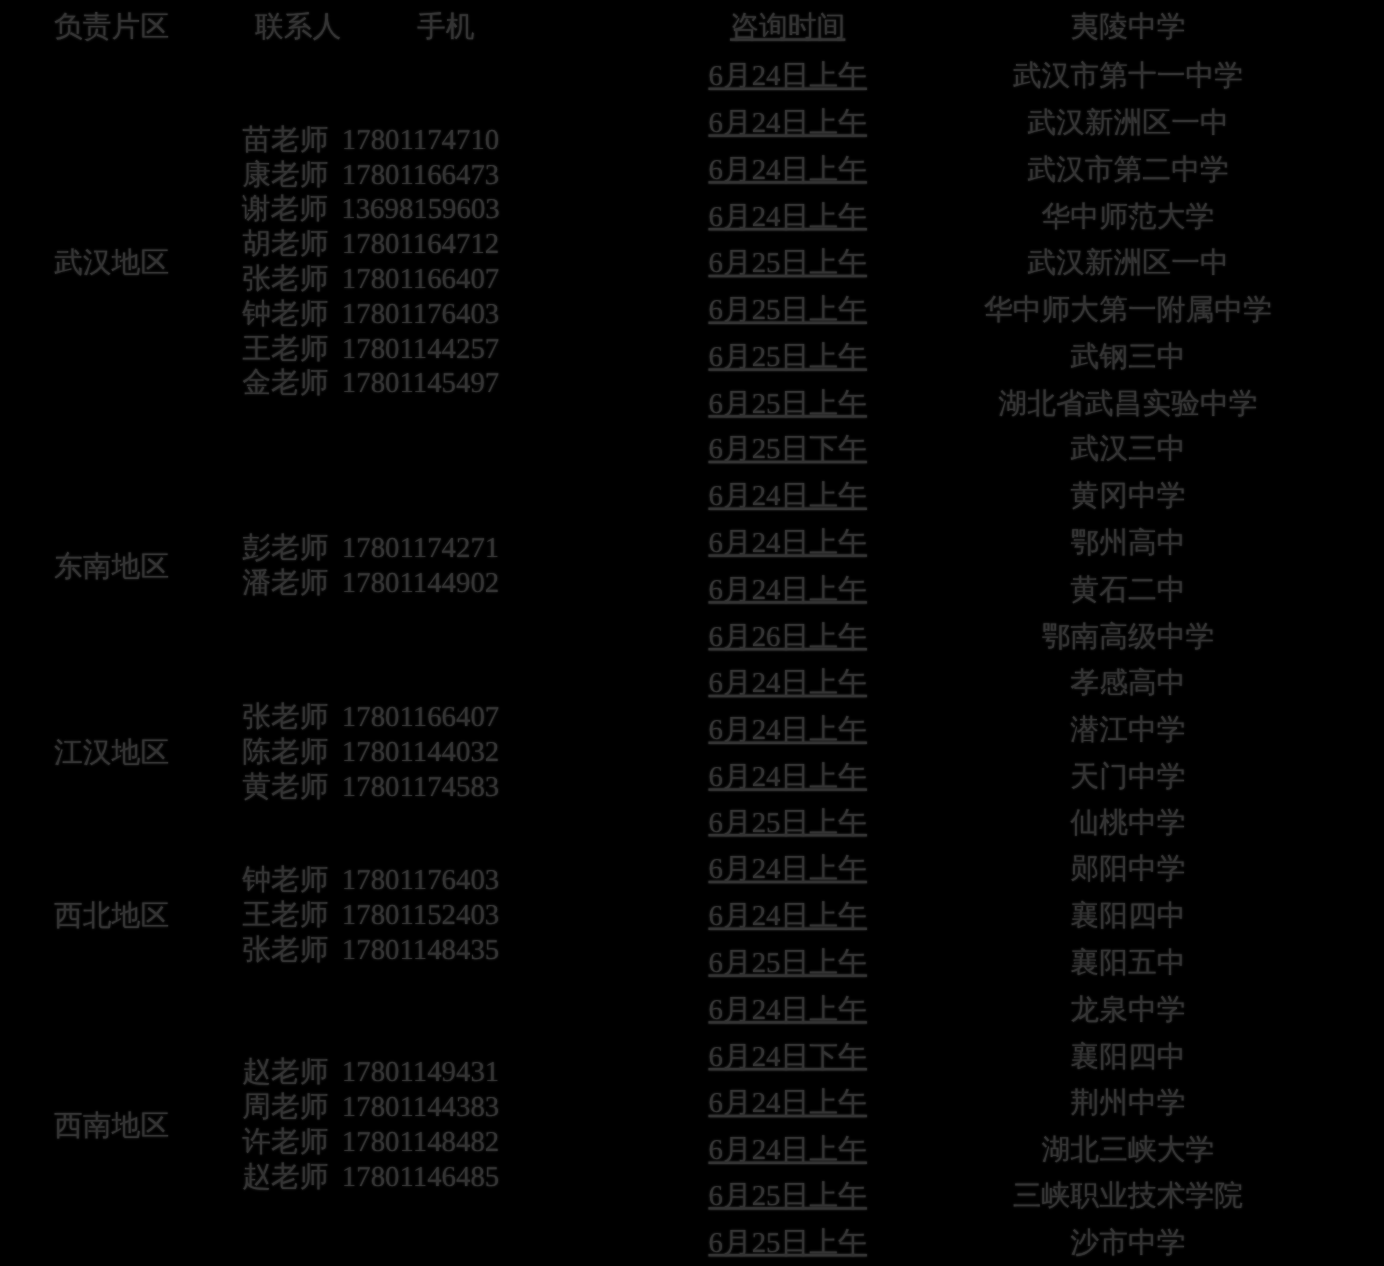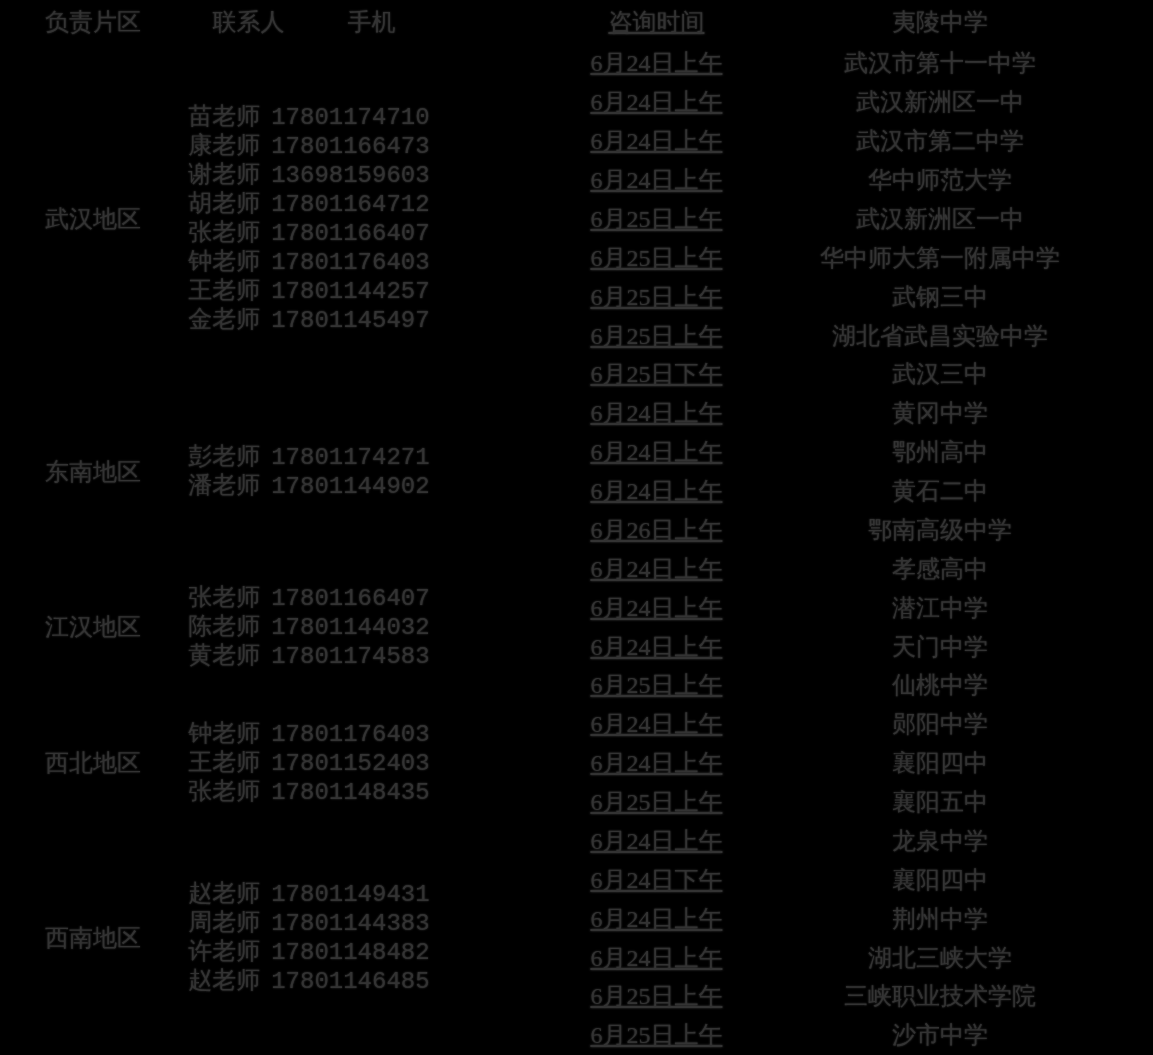--- a/index.html
+++ b/index.html
@@ -29,21 +29,21 @@
     padding: 0;
     font-weight: normal;
     text-align: center;
     vertical-align: middle;
     white-space: nowrap;
     overflow: visible;
   }
   tr.hdr { height: 44px; }
   tr.row { height: 38.85px; }
   td.time, th.h-time { padding-left: 154px; text-decoration: underline; }
-  td.contacts { text-align: center; font-family: Liberation Mono, monospace; }
+  td.contacts { text-align: center; }
   .contact-line {
     display: flex;
     justify-content: center;
     align-items: baseline;
     gap: 11px;
     line-height: 29px;
     white-space: nowrap;
   }
 </style>
 </head>

